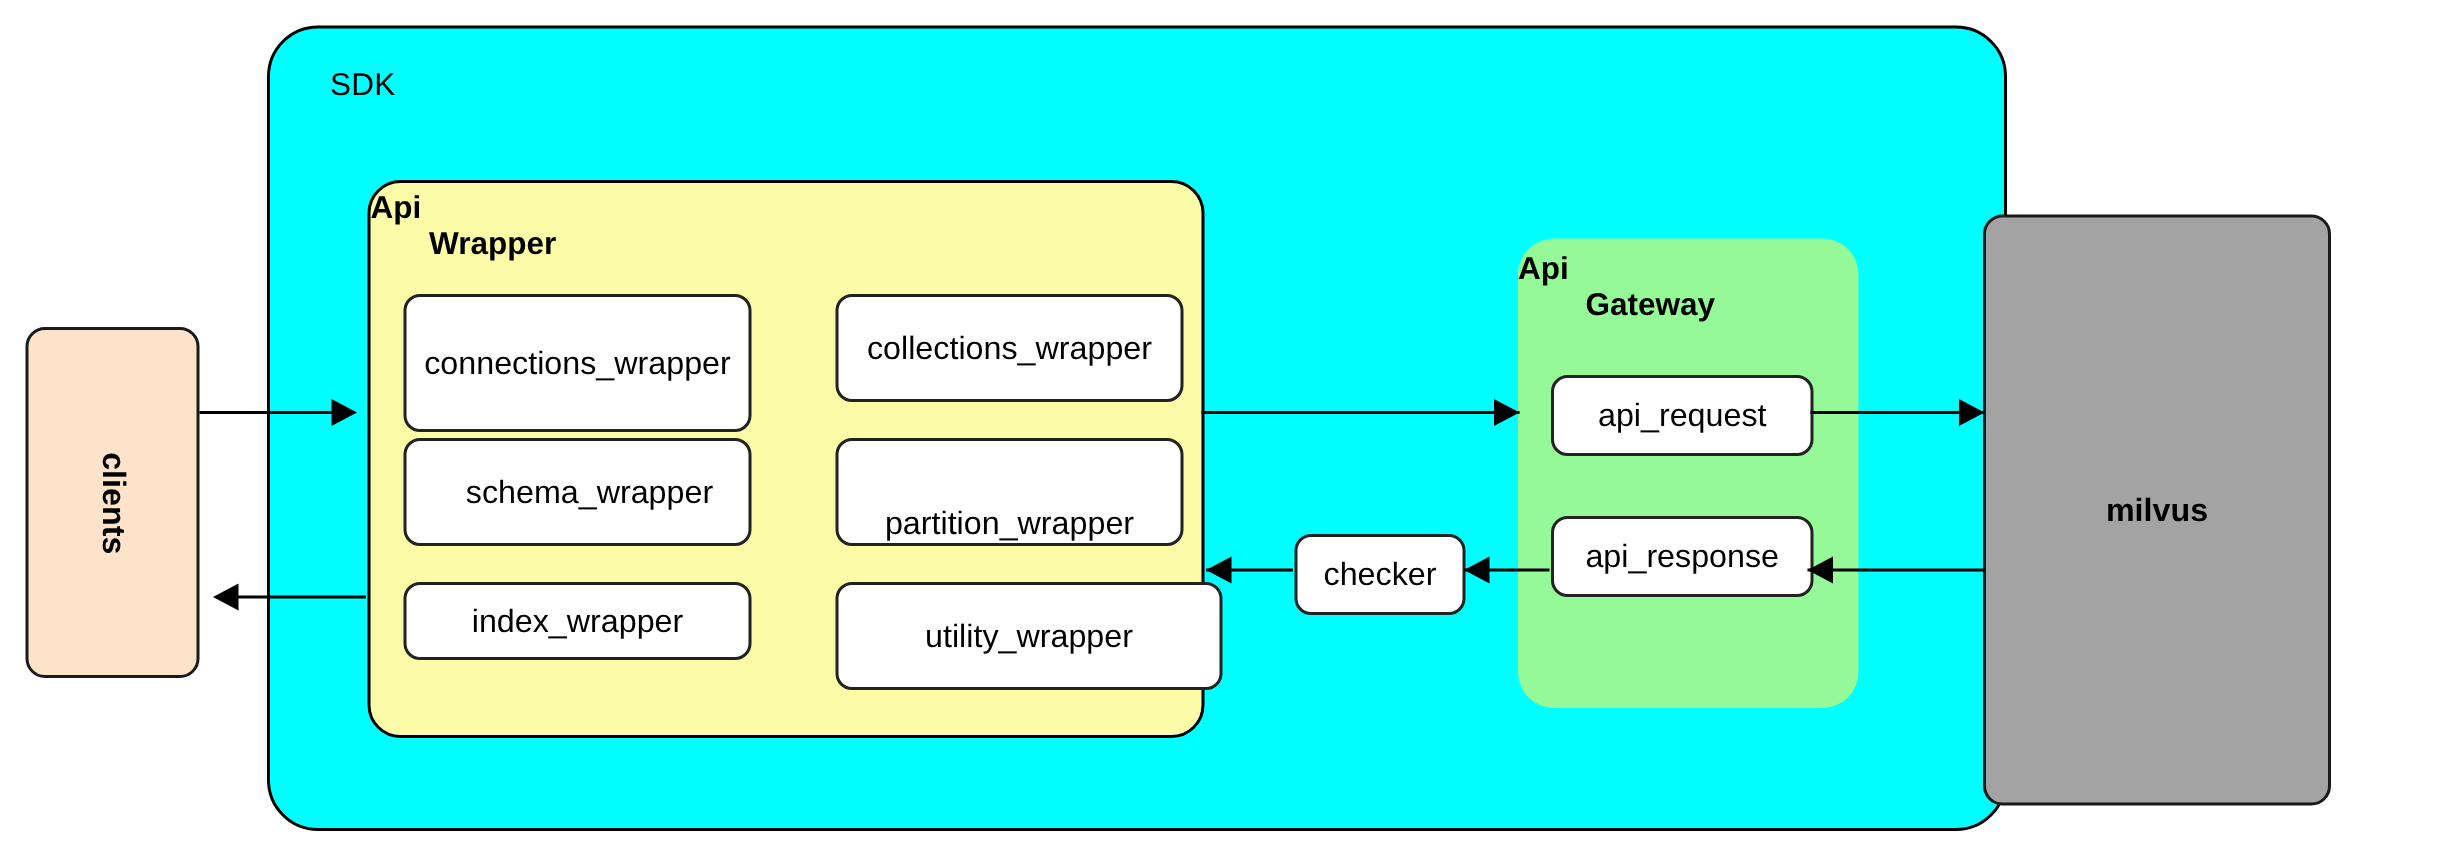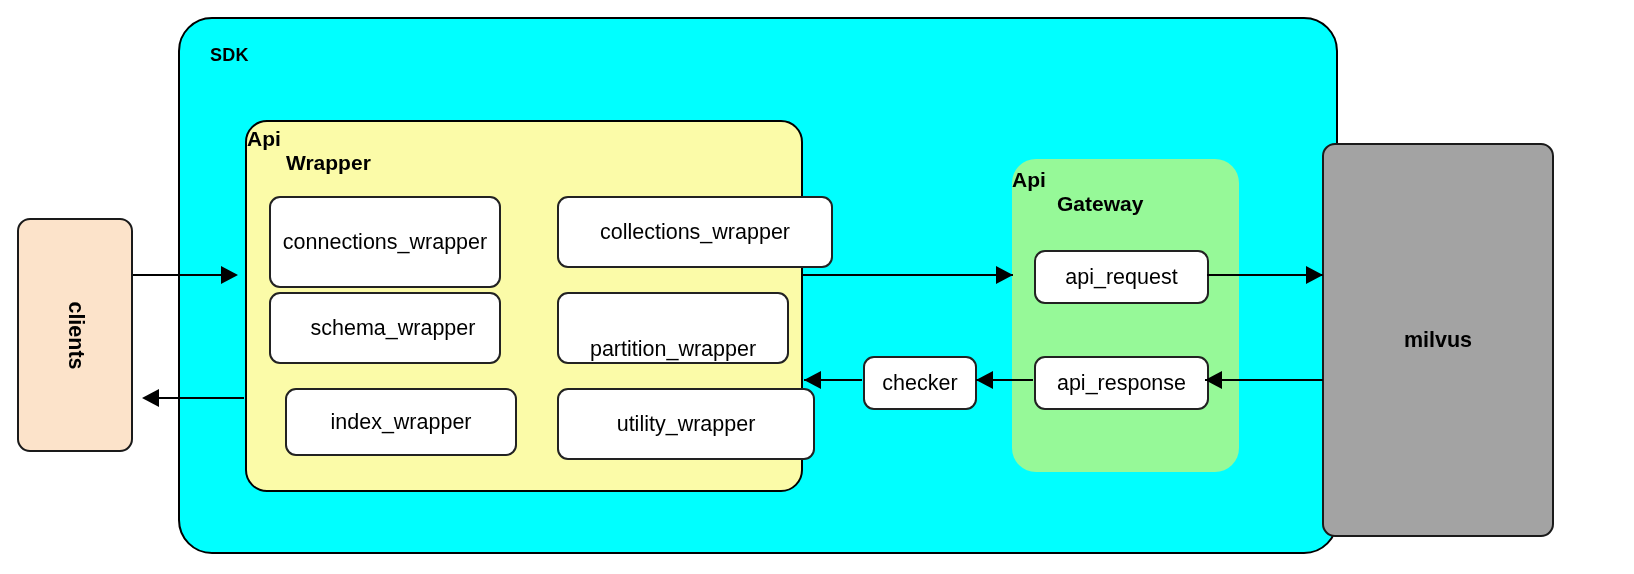--- a/index.html
+++ b/index.html
@@ -26,24 +26,24 @@
     left: 178px;
     top: 17px;
     width: 1160px;
     height: 537px;
     background: #00ffff;
     border: 2.5px solid #000000;
     border-radius: 34px;
   }
   .sdk-label {
     position: absolute;
-    left: 30px;
+    left: 40px;
     top: 26px;
-    font-size: 18px;
-    font-weight: bold;
+    font-size: 21px;
+    font-weight: normal;
     color: #000000;
     line-height: 1.12;
     letter-spacing: 0.2px;
   }
   .apiwrapper-container {
     left: 243px;
     top: 118px;
     width: 558px;
     height: 372px;
     background: #fbfba8;
@@ -156,49 +156,49 @@
   <div class="box sdk-container">
     <div class="sdk-label">SDK</div>
 
     <div class="box apiwrapper-container" style="left:65px; top:101px;">
       <div class="apiwrapper-label">Api
 Wrapper</div>
 
       <div class="node" style="left:22px; top:74px; width:232px; height:92px;">
         <span>connections_wrapper</span>
       </div>
-      <div class="node" style="left:310px; top:74px; width:276px; height:72px;">
+      <div class="node" style="left:310px; top:74px; width:232px; height:72px;">
         <span>collections_wrapper</span>
       </div>
       <div class="node" style="left:22px; top:170px; width:232px; height:72px;padding-left:16px;">
         <span>schema_wrapper</span>
       </div>
       <div class="node" style="left:310px; top:170px; width:232px; height:72px;align-items:flex-end;">
         <span>partition_wrapper</span>
       </div>
-      <div class="node" style="left:38px; top:266px; width:232px; height:68px;">
+      <div class="node" style="left:22px; top:266px; width:232px; height:52px;">
         <span>index_wrapper</span>
       </div>
       <div class="node" style="left:310px; top:266px; width:258px; height:72px;">
         <span>utility_wrapper</span>
       </div>
     </div>
 
     <div class="node checker-node" style="left:683px; top:337px;">
       <span>checker</span>
     </div>
 
     <div class="box apigw-container" style="left:832px; top:140px;">
       <div class="apigw-label">Api
 Gateway</div>
 
       <div class="node" style="left:22px; top:91px; width:175px; height:54px;">
         <span>api_request</span>
       </div>
-      <div class="node" style="left:22px; top:197px; width:175px; height:54px;">
+      <div class="node" style="left:22px; top:185px; width:175px; height:54px;">
         <span>api_response</span>
       </div>
     </div>
   </div>
 
   <div class="endpoint milvus-box">
     <span>milvus</span>
   </div>
 
   <div class="conn" style="left:133px; top:274px; width:103px;"></div>

